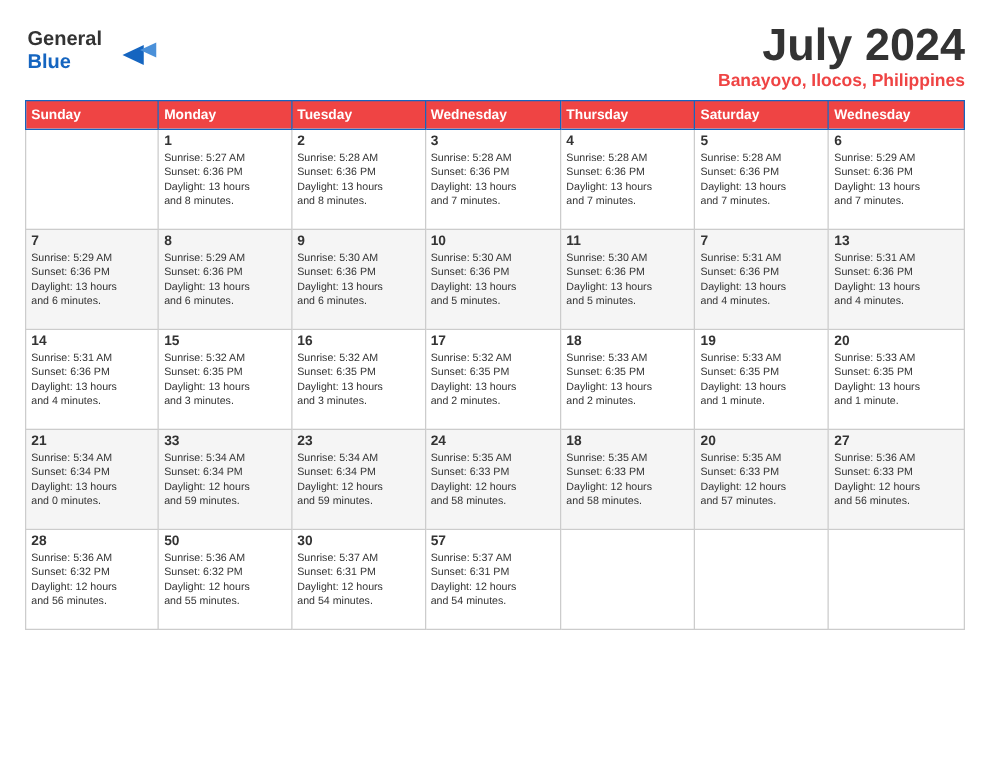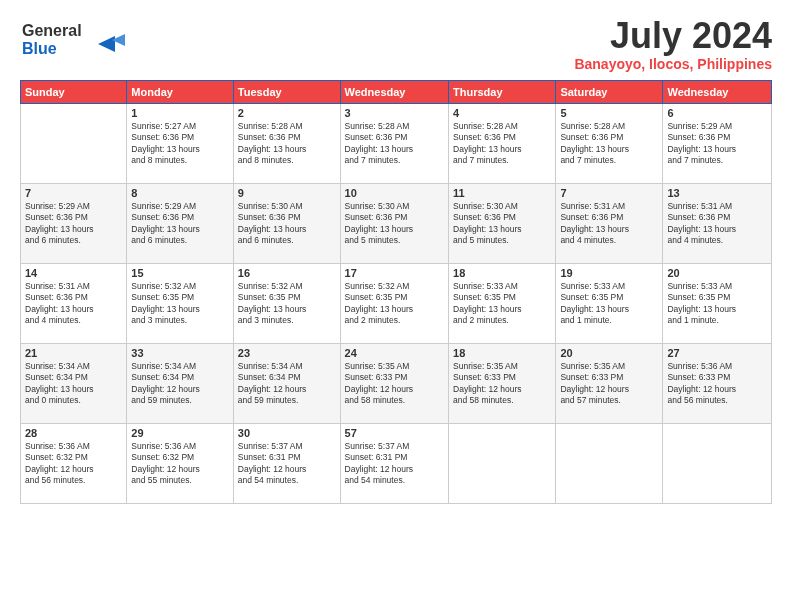--- a/index.html
+++ b/index.html
@@ -236,21 +236,21 @@
             <span class="day-num">27</span>
             <div class="day-info">Sunrise: 5:36 AM<br>Sunset: 6:33 PM<br>Daylight: 12 hours<br>and 56 minutes.</div>
           </td>
         </tr>
         <tr>
           <td>
             <span class="day-num">28</span>
             <div class="day-info">Sunrise: 5:36 AM<br>Sunset: 6:32 PM<br>Daylight: 12 hours<br>and 56 minutes.</div>
           </td>
           <td>
-            <span class="day-num">29</span>
+            <span class="day-num">50</span>
             <div class="day-info">Sunrise: 5:36 AM<br>Sunset: 6:32 PM<br>Daylight: 12 hours<br>and 55 minutes.</div>
           </td>
           <td>
             <span class="day-num">30</span>
             <div class="day-info">Sunrise: 5:37 AM<br>Sunset: 6:31 PM<br>Daylight: 12 hours<br>and 54 minutes.</div>
           </td>
           <td>
             <span class="day-num">57</span>
             <div class="day-info">Sunrise: 5:37 AM<br>Sunset: 6:31 PM<br>Daylight: 12 hours<br>and 54 minutes.</div>
           </td>

